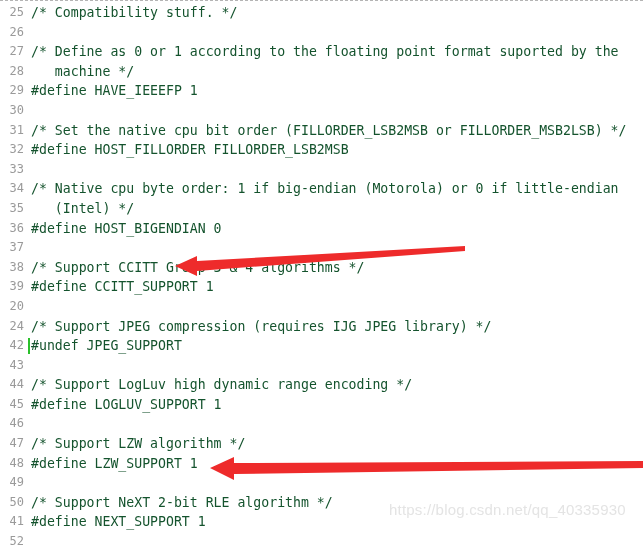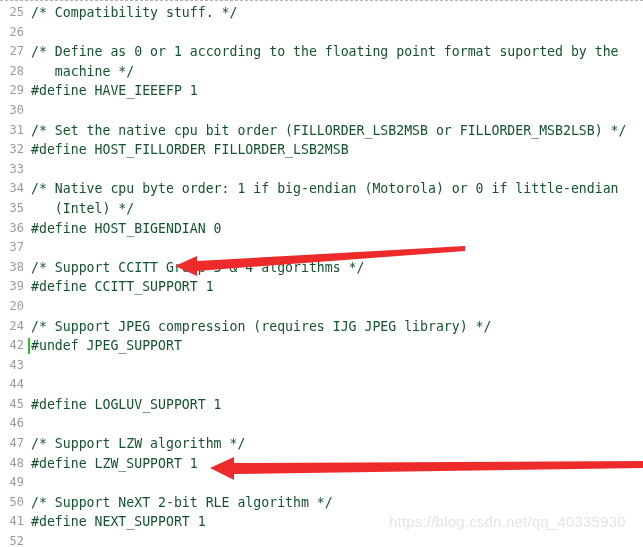--- a/index.html
+++ b/index.html
@@ -81,21 +81,20 @@
   .watermark {
     position: absolute;
     left: 389px;
     top: 500px;
     color: #e4e4e4;
     font-family: "Liberation Sans", sans-serif;
     font-size: 15px;
     letter-spacing: 0.2px;
     white-space: nowrap;
     user-select: none;
-    margin-top: 12px;
   }
 </style>
 </head>
 <body>
 
 <div id="editor">
 
   <div class="code-area" id="code-area">
       <div class="code-line"><div class="gutter">25</div><div class="marker"></div><div class="code-text">/* Compatibility stuff. */</div></div>
       <div class="code-line"><div class="gutter">26</div><div class="marker"></div><div class="code-text"></div></div>
@@ -109,21 +108,21 @@
       <div class="code-line"><div class="gutter">34</div><div class="marker"></div><div class="code-text">/* Native cpu byte order: 1 if big-endian (Motorola) or 0 if little-endian</div></div>
       <div class="code-line"><div class="gutter">35</div><div class="marker"></div><div class="code-text">   (Intel) */</div></div>
       <div class="code-line"><div class="gutter">36</div><div class="marker"></div><div class="code-text">#define HOST_BIGENDIAN 0</div></div>
       <div class="code-line"><div class="gutter">37</div><div class="marker"></div><div class="code-text"></div></div>
       <div class="code-line"><div class="gutter">38</div><div class="marker"></div><div class="code-text">/* Support CCITT Group 3 &amp; 4 algorithms */</div></div>
       <div class="code-line"><div class="gutter">39</div><div class="marker"></div><div class="code-text">#define CCITT_SUPPORT 1</div></div>
       <div class="code-line"><div class="gutter">20</div><div class="marker"></div><div class="code-text"></div></div>
       <div class="code-line"><div class="gutter">24</div><div class="marker"></div><div class="code-text">/* Support JPEG compression (requires IJG JPEG library) */</div></div>
       <div class="code-line"><div class="gutter">42</div><div class="marker changed"></div><div class="code-text">#undef JPEG_SUPPORT</div></div>
       <div class="code-line"><div class="gutter">43</div><div class="marker"></div><div class="code-text"></div></div>
-      <div class="code-line"><div class="gutter">44</div><div class="marker"></div></div>
+      <div class="code-line"><div class="gutter">44</div><div class="marker"></div><div class="code-text">/* Support LogLuv high dynamic range encoding */</div></div>
       <div class="code-line"><div class="gutter">45</div><div class="marker"></div><div class="code-text">#define LOGLUV_SUPPORT 1</div></div>
       <div class="code-line"><div class="gutter">46</div><div class="marker"></div><div class="code-text"></div></div>
       <div class="code-line"><div class="gutter">47</div><div class="marker"></div><div class="code-text">/* Support LZW algorithm */</div></div>
       <div class="code-line"><div class="gutter">48</div><div class="marker"></div><div class="code-text">#define LZW_SUPPORT 1</div></div>
       <div class="code-line"><div class="gutter">49</div><div class="marker"></div><div class="code-text"></div></div>
       <div class="code-line"><div class="gutter">50</div><div class="marker"></div><div class="code-text">/* Support NeXT 2-bit RLE algorithm */</div></div>
       <div class="code-line"><div class="gutter">41</div><div class="marker"></div><div class="code-text">#define NEXT_SUPPORT 1</div></div>
       <div class="code-line"><div class="gutter">52</div><div class="marker"></div><div class="code-text"></div></div>
     </div>
 

